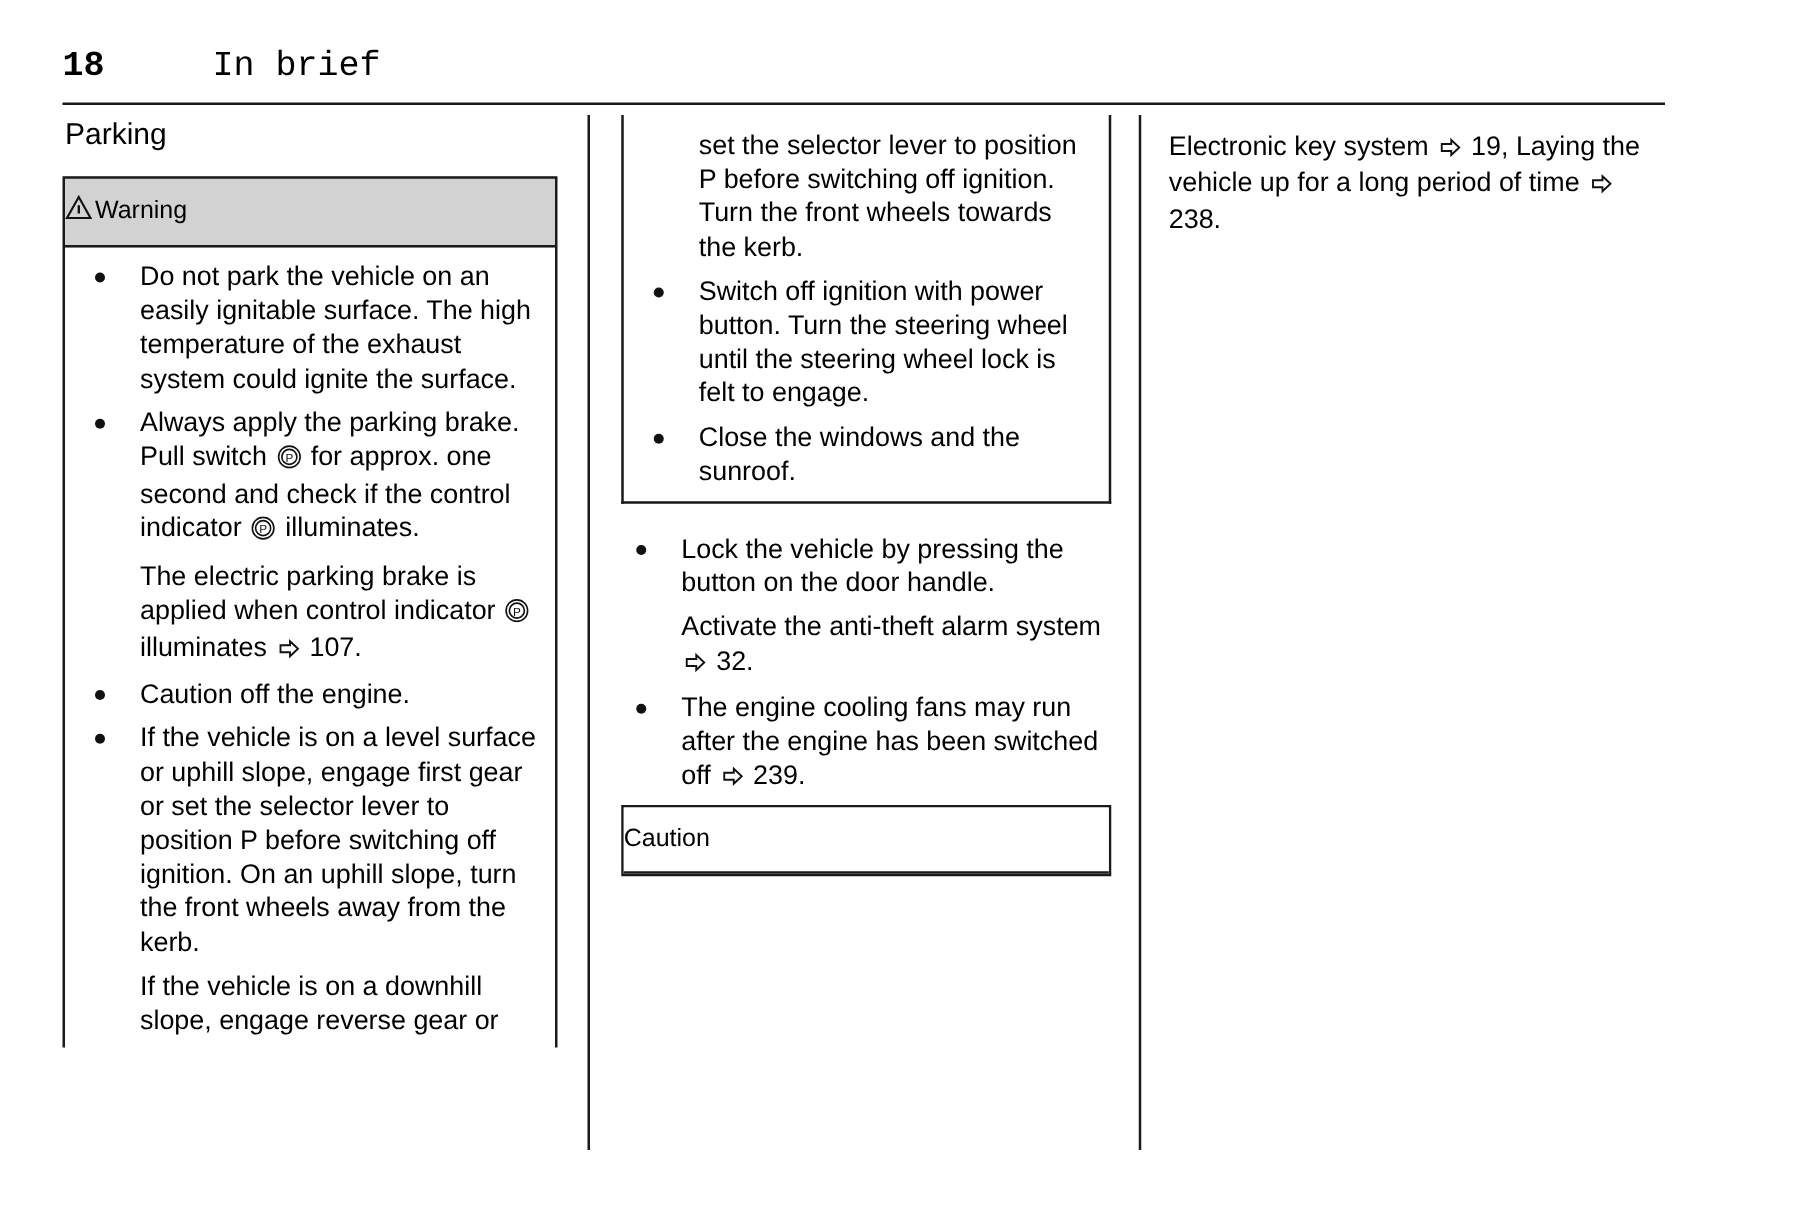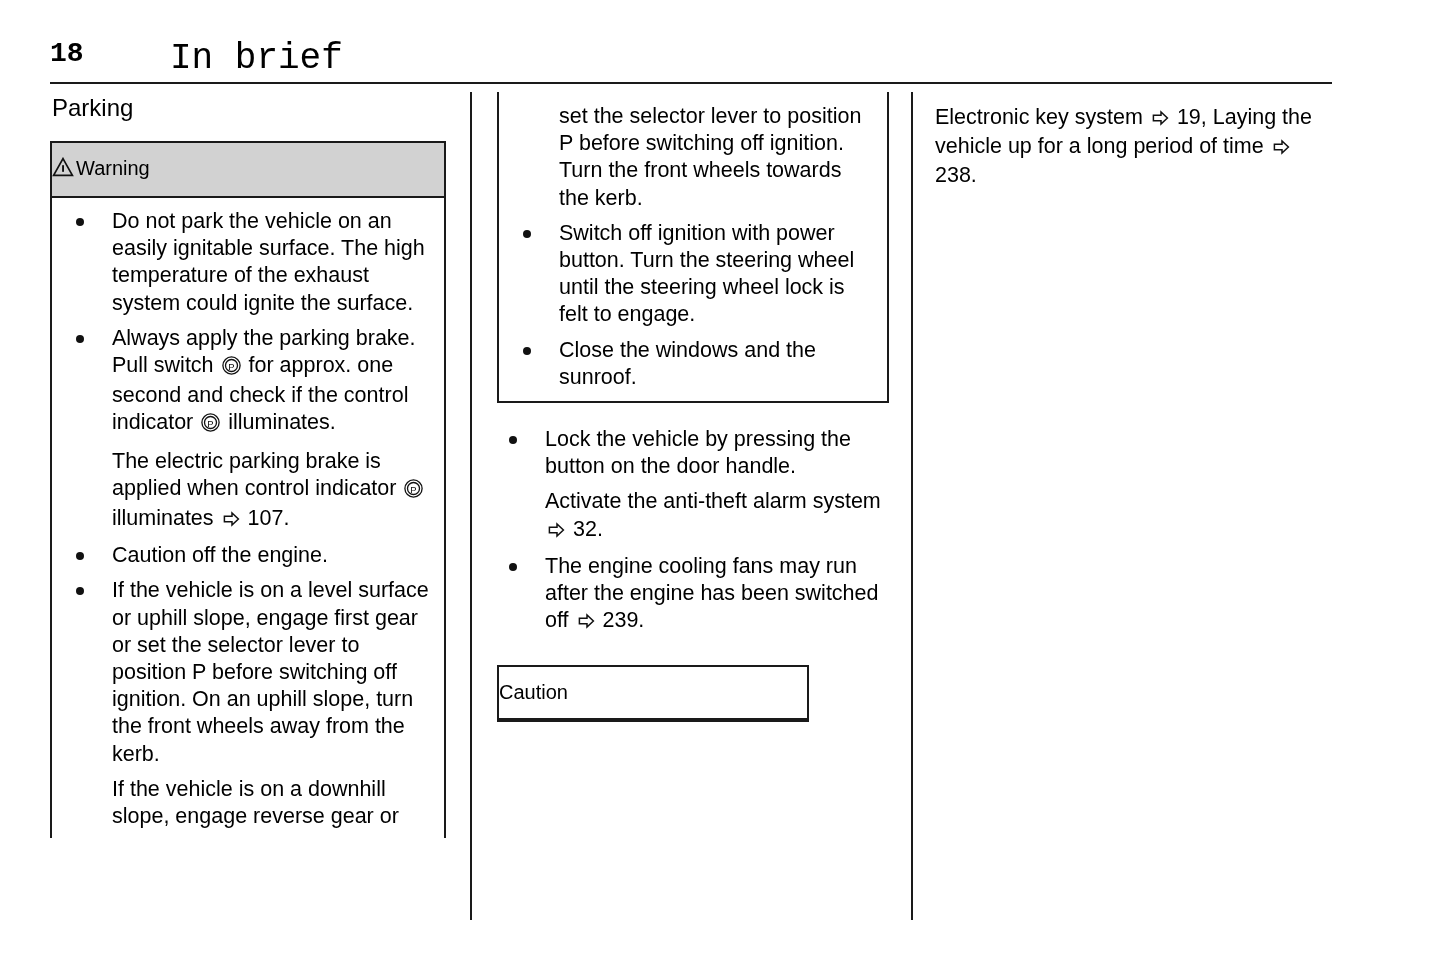--- a/index.html
+++ b/index.html
@@ -31,21 +31,21 @@
     left: 0;
     top: 0;
     font-size: 28px;
     font-weight: bold;
     letter-spacing: 0px;
   }
   #chapter-title {
     position: absolute;
     left: 120px;
     top: 0;
-    font-size: 36px;
+    font-size: 28px;
     font-weight: normal;
   }
 
   
   .col-rule {
     position: absolute;
     top: 92px;
     width: 0;
     border-left: 2px solid #1a1a1a;
     height: 828px;
@@ -150,22 +150,22 @@
     border-bottom: 2.5px solid #1a1a1a;
     width: 392px;
     box-sizing: border-box;
     padding: 11px 12px 10px 12px;
   }
   #mid-after-warning {
     margin-top: 23px;
     padding-left: 0;
   }
   #caution-box {
-    margin-top: 29px;
-    width: 312px;
+    margin-top: 8px;
+    width: 392px;
     box-sizing: border-box;
     border: 2.5px solid #1a1a1a;
   }
   #caution-header {
     border-top: none;
     border-bottom: 2.5px solid #1a1a1a;
     background: #ffffff;
   }
   #caution-body {
     padding: 12px 12px 12px 12px;

